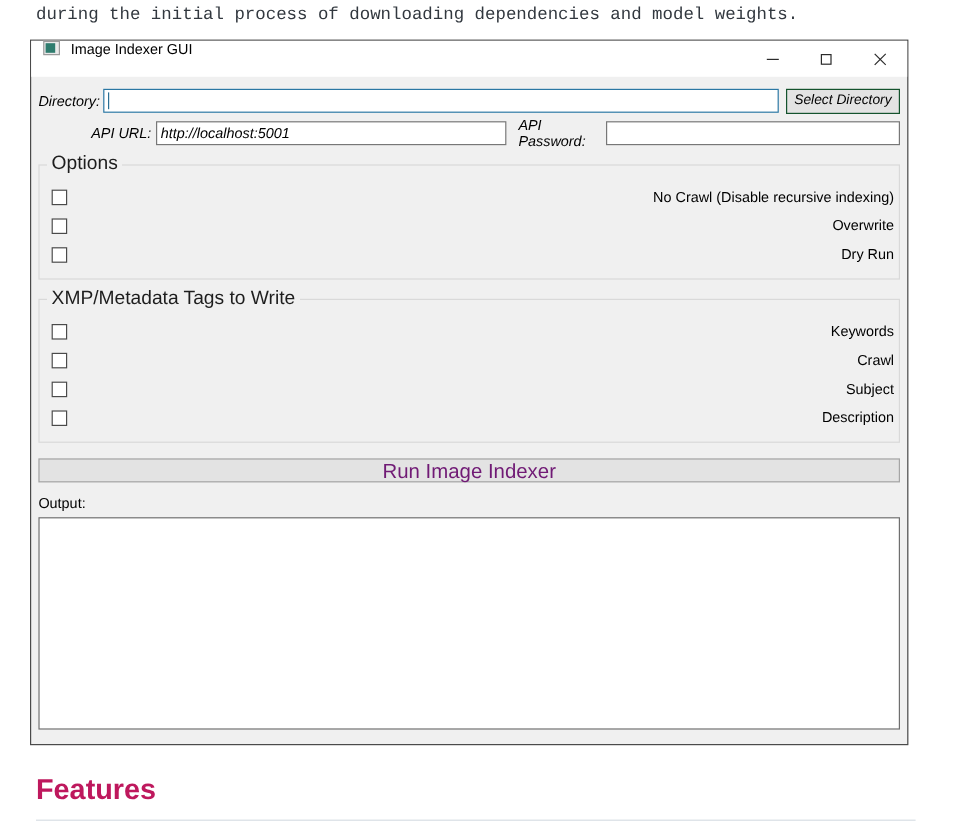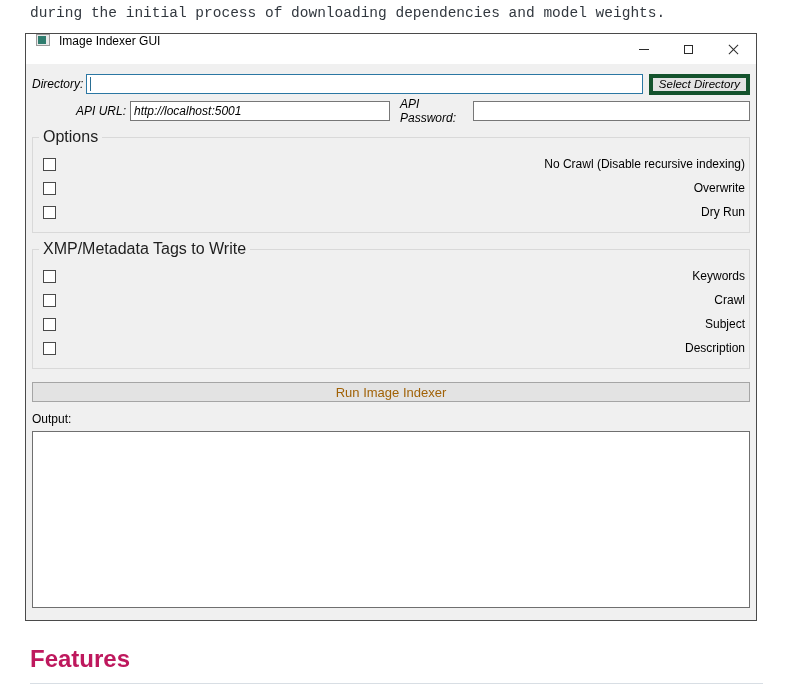--- a/index.html
+++ b/index.html
@@ -97,29 +97,29 @@
     position:absolute;
     left:58px; top:4px;
     width:1px; height:14px;
     background:#2a6e93;
   }
   .select-dir-btn {
     margin-left:6px;
     height:21px;
     padding:0 6px;
     background:#e3e3e3;
-    border:4px solid #14532d;
+    border:1px solid #14532d;
     font:inherit;
     font-size:11.5px;
     color:#000;
   }
   .row-api { height:20px; margin-top:6px;margin-left:44px; }
   .row-api .lbl-url { width:54px; }
   .api-url-input {
-    width:260px;
+    width:292px;
     height:20px;
     border:1px solid #777;
     background:#fff;
     padding:0 3px;
     font:inherit;
     outline:none;
   }
   .lbl-pw { margin-left:10px; width:73px; }
   .api-pw-input {
     flex:1;
@@ -157,22 +157,22 @@
     flex:none;
   }
   .run-btn {
     display:block;
     width:100%;
     margin-top:13px;
     height:20px;
     background:#e3e3e3;
     border:1px solid #a5a5a5;
     font:inherit;
-    font-size:13px;
-    color:#a16207;
+    font-size:17px;
+    color:#701a75;
     text-align:center;
   }
   .output-label { margin-top:10px; }
   .output-area {
     display:block;
     width:100%;
     height:177px;
     margin-top:5px;
     border:1px solid #6f6f6f;
     background:#fff;

